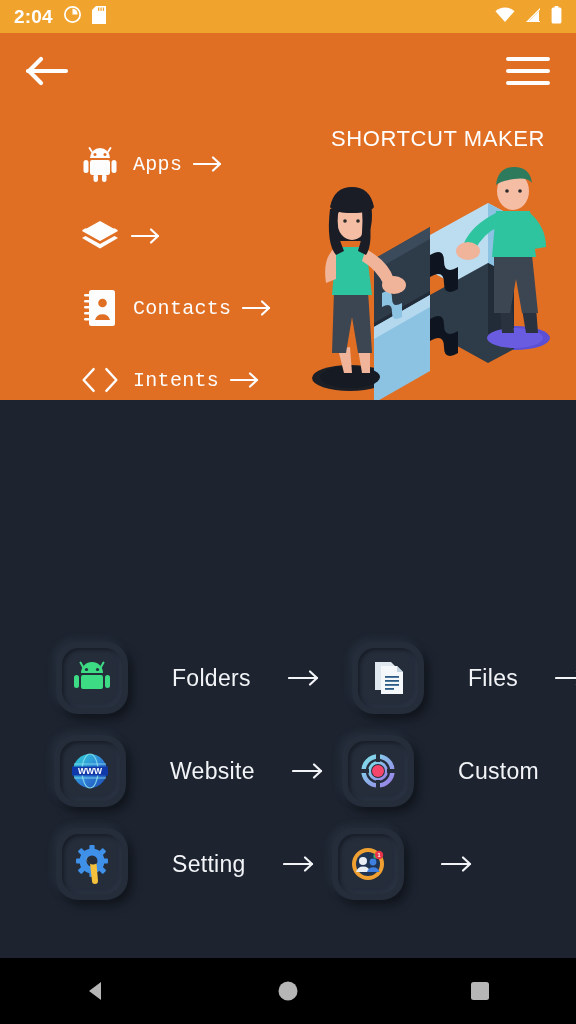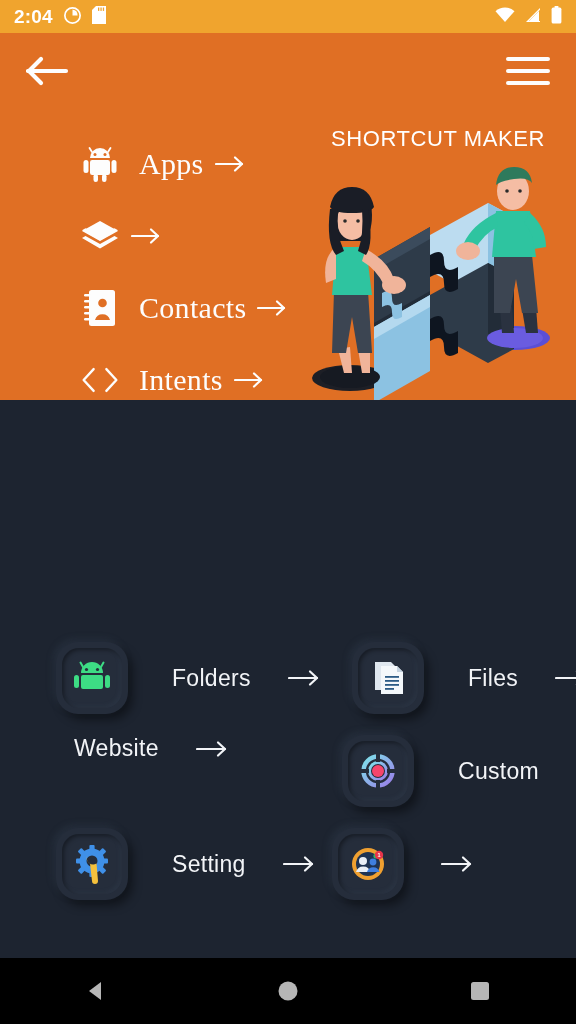--- a/index.html
+++ b/index.html
@@ -10,21 +10,21 @@
     overflow:hidden;
     position:relative;
   }
 
   
   .statusbar{
     position:absolute; top:0; left:0; width:576px; height:33px;
     background:#f0a42e;
     display:flex; align-items:center; padding:0 14px;
   }
-  .sb-left{ display:flex; align-items:flex-end; gap:11px; }
+  .sb-left{ display:flex; align-items:center; gap:11px; }
   .sb-time{ color:#fff; font-size:19px; font-weight:600; letter-spacing:.2px;
             font-family:"Liberation Sans", sans-serif; }
   .sb-right{ margin-left:auto; display:flex; align-items:center; gap:9px; }
   .ic{ display:block; }
 
   
   .header{
     position:absolute; top:33px; left:0; width:576px; height:367px;
     background:#e06f24; overflow:hidden;
   }
@@ -38,22 +38,22 @@
              justify-content:space-between; cursor:pointer; padding:3px 0;}
   .menu-btn span{ display:block; height:4px; background:#fdfdfd; border-radius:2px; width:100%; }
 
   
   .navlist{ position:absolute; left:0; top:95px; width:300px; }
   .navrow{
     display:flex; align-items:center; height:72px; padding-left:80px; cursor:pointer;
   }
   .navrow .nicon{ width:40px; height:40px; display:flex; align-items:center; justify-content:center; flex:0 0 auto; }
   .navrow .nlabel{
-    color:#fdfdfd; font-size:30px; margin-left:19px; white-space:nowrap;
-    font-family:Liberation Serif, serif;
+    color:#fdfdfd; font-size:20px; margin-left:13px; white-space:nowrap;
+    font-family:Liberation Mono, monospace;
     letter-spacing:.3px;
   }
   .navrow .narrow{ margin-left:11px; display:flex; align-items:center; }
   .navrow.intents{ }
 
   
   .apptitle{
     position:absolute; right:0; top:93px; width:276px; text-align:center;
     color:#ffffff; font-size:22px; font-weight:normal; letter-spacing:.6px;
     font-family:"Liberation Sans Narrow","Liberation Sans",sans-serif;
@@ -328,20 +328,36 @@
     <span class="glabel">Files</span>
     <span class="garrow">
       <svg width="32" height="18" viewBox="0 0 32 18">
           <path d="M1 9 H29" stroke="#f2f4f7" stroke-width="2.2" stroke-linecap="round"></path>
           <path d="M22 2.5 L29 9 L22 15.5" stroke="#f2f4f7" stroke-width="2.2" fill="none" stroke-linecap="round" stroke-linejoin="round"></path>
         </svg>
     </span>
   </div>
 
   <div class="grow" style="left:54px; top:335px;">
+    <div class="tile">
+      <svg width="42" height="42" viewBox="0 0 42 42">
+        <defs>
+          <linearGradient id="gWeb" x1="0" y1="0" x2="1" y2="1">
+            <stop offset="0%" stop-color="#2fd8d4"></stop>
+              <stop offset="55%" stop-color="#2f7fd8"></stop>
+              <stop offset="100%" stop-color="#1b49b0"></stop>
+          </linearGradient>
+        </defs>
+        <circle cx="21" cy="21" r="17" fill="url(#gWeb)"></circle>
+        <ellipse cx="21" cy="21" rx="8" ry="17" fill="none" stroke="#8fe6ef" stroke-width="1.2" opacity=".8"></ellipse>
+        <path d="M5 14 H37 M5 28 H37" stroke="#8fe6ef" stroke-width="1.2" opacity=".75"></path>
+        <rect x="3" y="16.5" width="36" height="9" fill="#1038a8"></rect>
+        <text x="21" y="24" font-family="Liberation Sans, sans-serif" font-size="8.5" font-weight="bold" fill="#ffffff" text-anchor="middle">WWW</text>
+      </svg>
+    </div>
     <span class="glabel">Website</span>
     <span class="garrow">
       <svg width="32" height="18" viewBox="0 0 32 18">
           <path d="M1 9 H29" stroke="#f2f4f7" stroke-width="2.2" stroke-linecap="round"></path>
           <path d="M22 2.5 L29 9 L22 15.5" stroke="#f2f4f7" stroke-width="2.2" fill="none" stroke-linecap="round" stroke-linejoin="round"></path>
         </svg>
     </span>
   </div>
 
   <div class="grow" style="left:342px; top:335px;">

